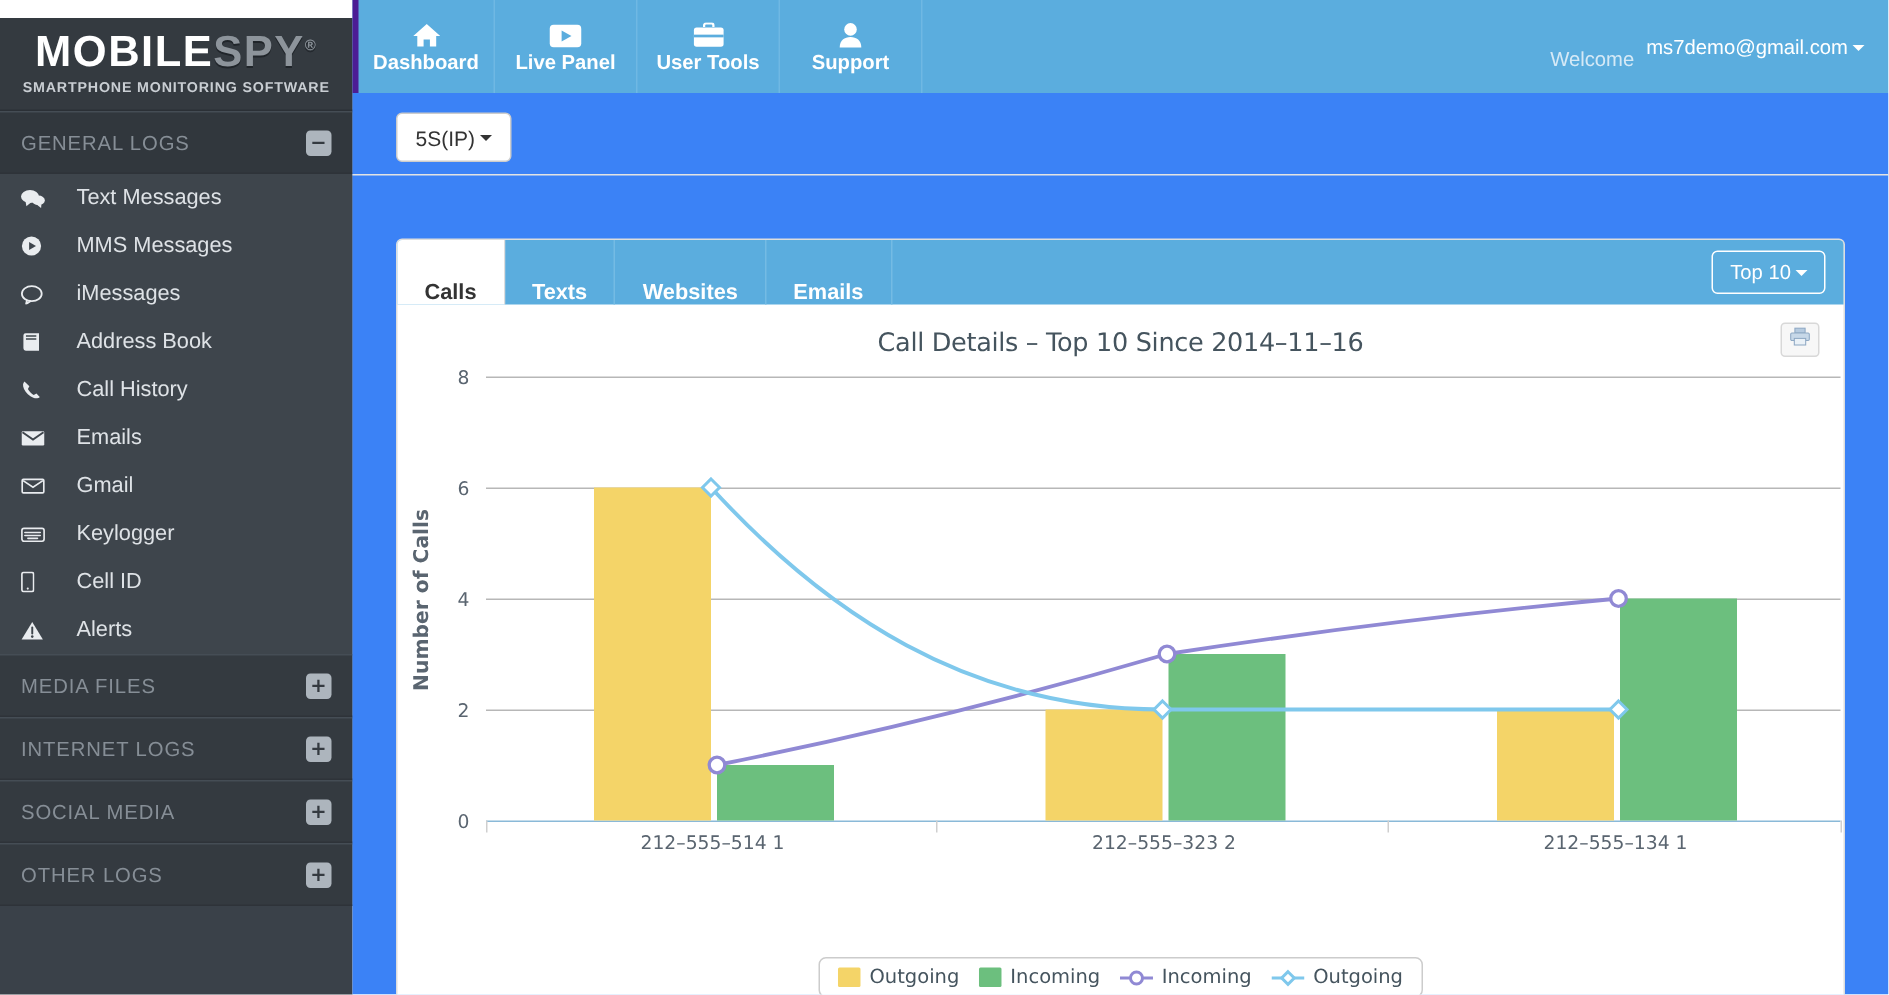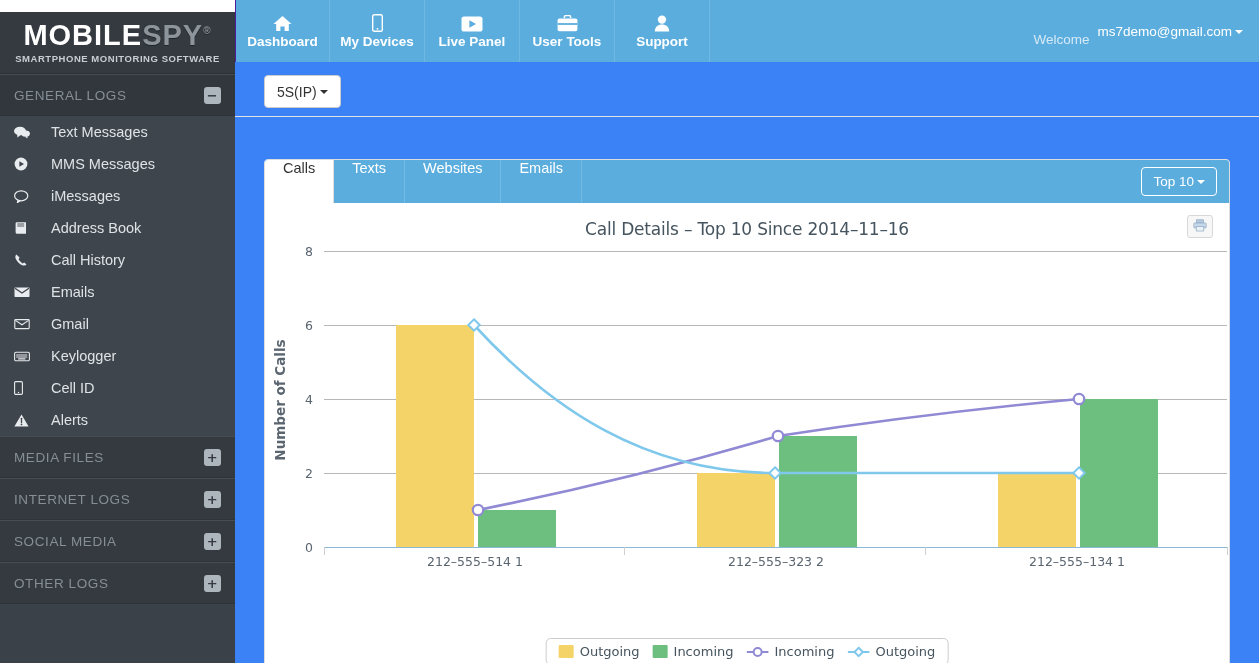--- a/index.html
+++ b/index.html
@@ -77,21 +77,21 @@
     background: #5badde;
     display: flex; align-items: stretch;
   }
   .nav-tab {
     width: 95px; display: flex; flex-direction: column;
     align-items: center; justify-content: center;
     color: #ffffff; font-size: 13.5px; font-weight: bold;
     border-right: 1px solid #6fb8e3;
     cursor: pointer; gap: 2px;
   }
-  .nav-tab:first-child { border-left: 1px solid #4c1d95; }
+  .nav-tab:first-child { border-left: 4px solid #4c1d95; }
   .nav-tab-icon { height: 19px; display: flex; align-items: flex-end; }
   .nav-tab-icon svg { display: block; }
   .topnav-spacer { flex: 1; }
   .welcome {
     display: flex; align-items: center; padding-right: 16px;
     font-size: 13.5px; gap: 8px;
   }
   .welcome-label { color: #d5e9f6; margin-top: 16px; }
   .welcome-user { color: #ffffff; cursor: pointer; }
   .caret-down {
@@ -126,24 +126,25 @@
     border: 1px solid #dddddd; border-radius: 4px;
   }
   .tabstrip {
     height: 43px; background: #5badde;
     display: flex; align-items: flex-end;
     border-radius: 3px 3px 0 0;
     position: relative;
   }
   .tab {
     height: 43px; padding: 0 18px;
-    display: flex; align-items: flex-start;
+    display: flex; align-items: flex-end;
     color: #ffffff; font-size: 14.5px;
     border-right: 1px solid #74bbe4;
     cursor: pointer;
+    font-weight: bold;
   }
   .tab.active {
     background: #ffffff; color: #333333;
     border-right: 1px solid #dddddd;
     border-top-left-radius: 3px;
     font-size: 14.5px;
   }
   .top10-btn {
     position: absolute; right: 12px; top: 7px;
     height: 29px; padding: 0 11px;
@@ -332,29 +333,20 @@
     <div class="nav-tab">
       <span class="nav-tab-icon">
           <svg width="19" height="17" viewBox="0 0 19 17">
             <path d="M9.5 1 L18.5 9 H15.8 V16 H11.6 V11.4 H7.4 V16 H3.2 V9 H0.5 Z" fill="#ffffff"></path>
           </svg>
         </span>
       <span>Dashboard</span>
     </div>
     <div class="nav-tab">
       <span class="nav-tab-icon">
-          <svg width="11" height="18" viewBox="0 0 11 18">
-            <rect x="0.7" y="0.7" width="9.6" height="16.6" rx="1.6" fill="none" stroke="#ffffff" stroke-width="1.4"></rect>
-            <circle cx="5.5" cy="14.8" r="0.9" fill="#ffffff"></circle>
-          </svg>
-        </span>
-      <span>My Devices</span>
-    </div>
-    <div class="nav-tab">
-      <span class="nav-tab-icon">
           <svg width="22" height="16" viewBox="0 0 22 16">
             <rect x="0.5" y="0.5" width="21" height="15" rx="2.6" fill="#ffffff"></rect>
             <path d="M8.4 4.3 L15 8 L8.4 11.7 Z" fill="#5badde"></path>
           </svg>
         </span>
       <span>Live Panel</span>
     </div>
     <div class="nav-tab">
       <span class="nav-tab-icon">
           <svg width="21" height="17" viewBox="0 0 21 17">

